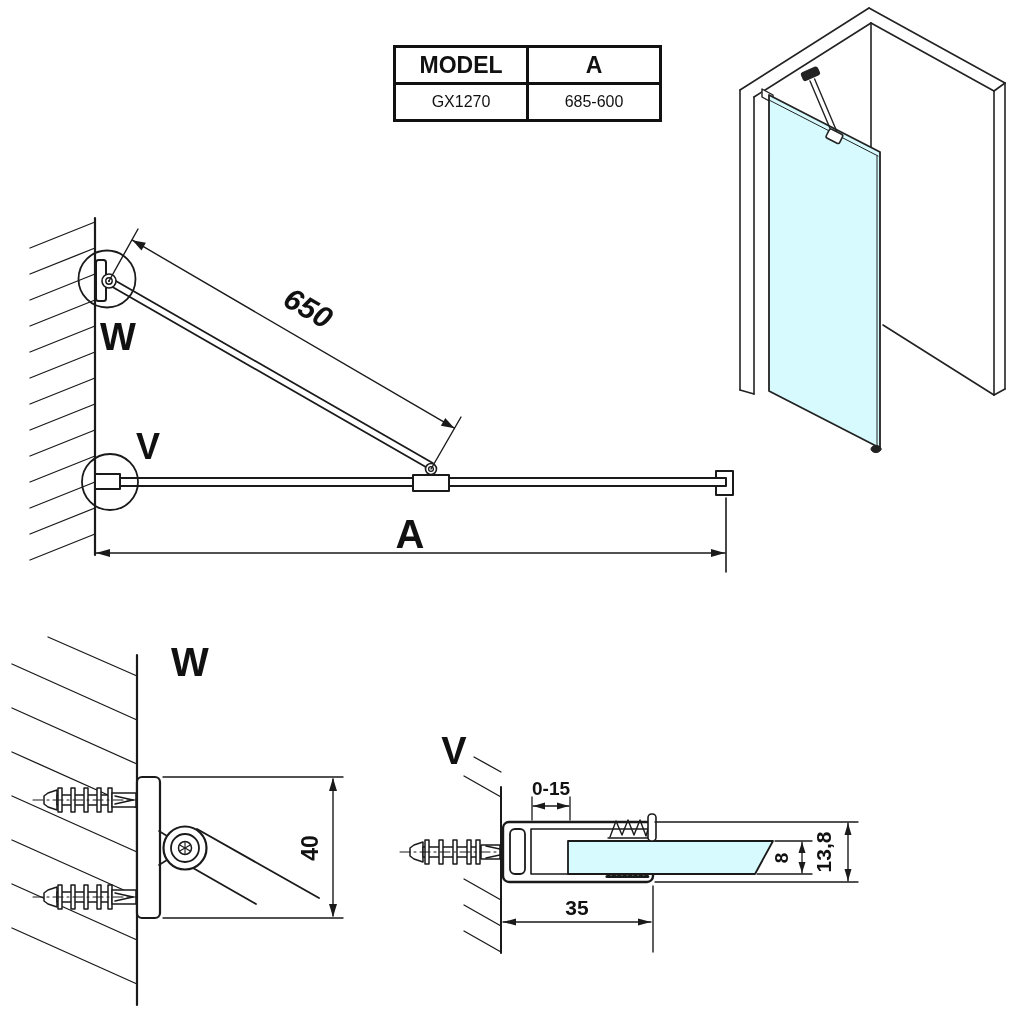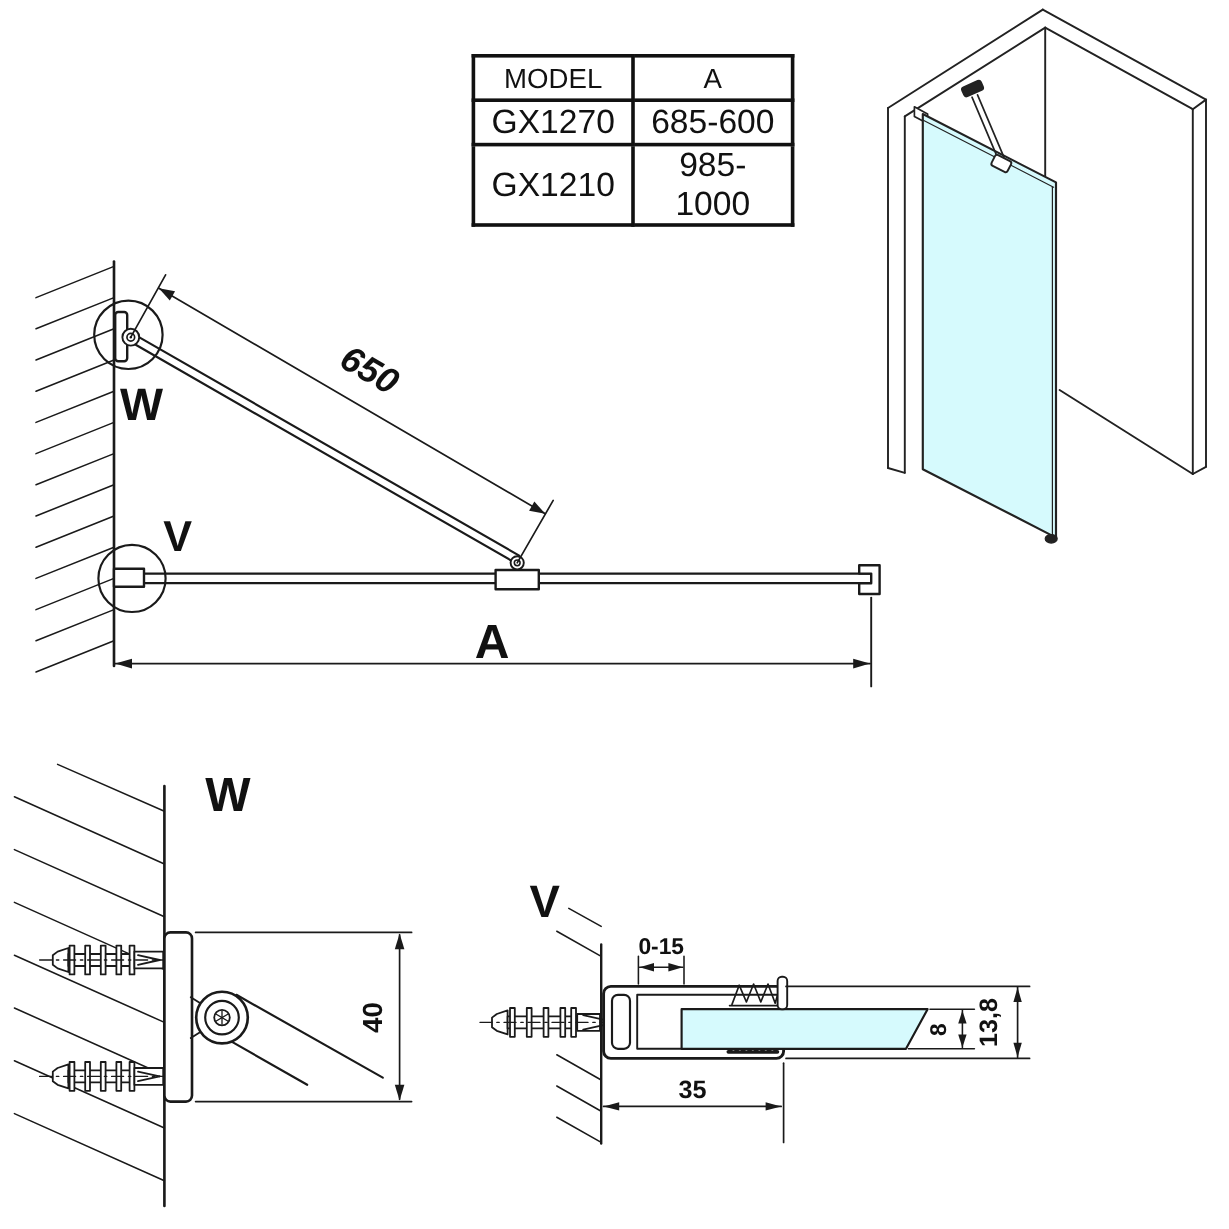--- a/index.html
+++ b/index.html
@@ -5,22 +5,22 @@
   html,body{margin:0;padding:0;background:#fff;}
   #stage{position:relative;width:1024px;height:1024px;background:#fff;overflow:hidden;
          font-family:"Liberation Sans",sans-serif;color:#111;}
   #drawing{position:absolute;left:0;top:0;}
   
   #model-table{position:absolute;left:393px;top:45px;border-collapse:collapse;
                table-layout:fixed;background:#fff;}
   #model-table th,#model-table td{
       border:3px solid #111;text-align:center;vertical-align:middle;
       padding:0 10px;background:#fff;}
-  #model-table th{font-size:23px;font-weight:normal;height:34px;width:110px;}
-  #model-table td{font-size:28px;font-weight:normal;height:34px;}
+  #model-table th{font-size:23px;font-weight:bold;height:34px;width:110px;}
+  #model-table td{font-size:16px;font-weight:normal;height:34px;}
   
   text{font-family:"Liberation Sans",sans-serif;fill:#111;}
   .blabel{font-weight:bold;}
 </style>
 </head>
 <body>
 
 <div id="stage">
 
 <svg id="drawing" width="1024" height="1024" viewBox="0 0 1024 1024" fill="none" stroke-linecap="round" stroke-linejoin="round">
@@ -273,20 +273,16 @@
     <tr>
       <th>MODEL</th>
       <th>A</th>
     </tr>
   </thead>
   <tbody>
     <tr>
       <td>GX1270</td>
       <td>685-600</td>
     </tr>
-    <tr>
-      <td>GX1210</td>
-      <td>985-1000</td>
-    </tr>
   </tbody>
 </table>
 
 </div>
 
 </body></html>

